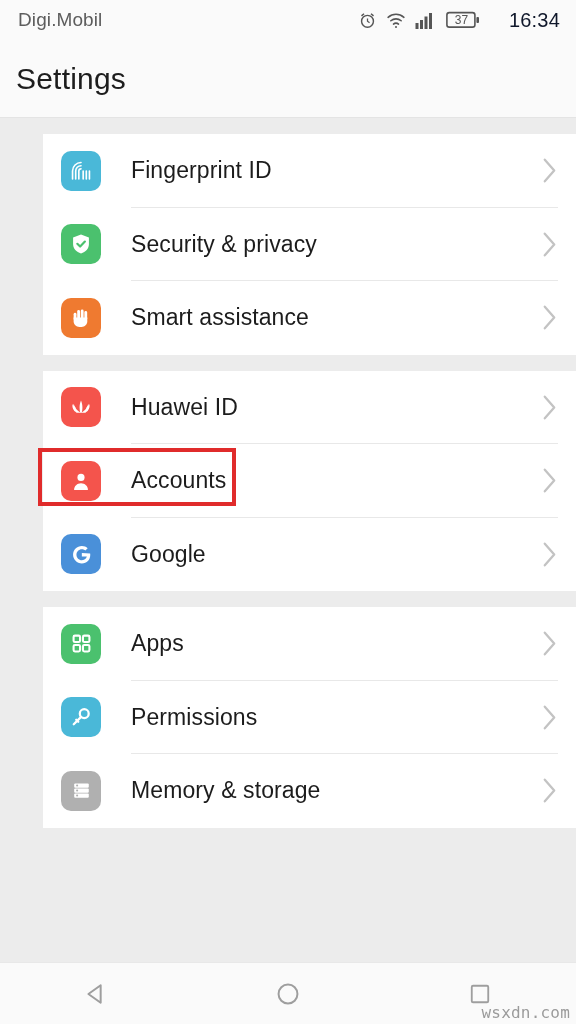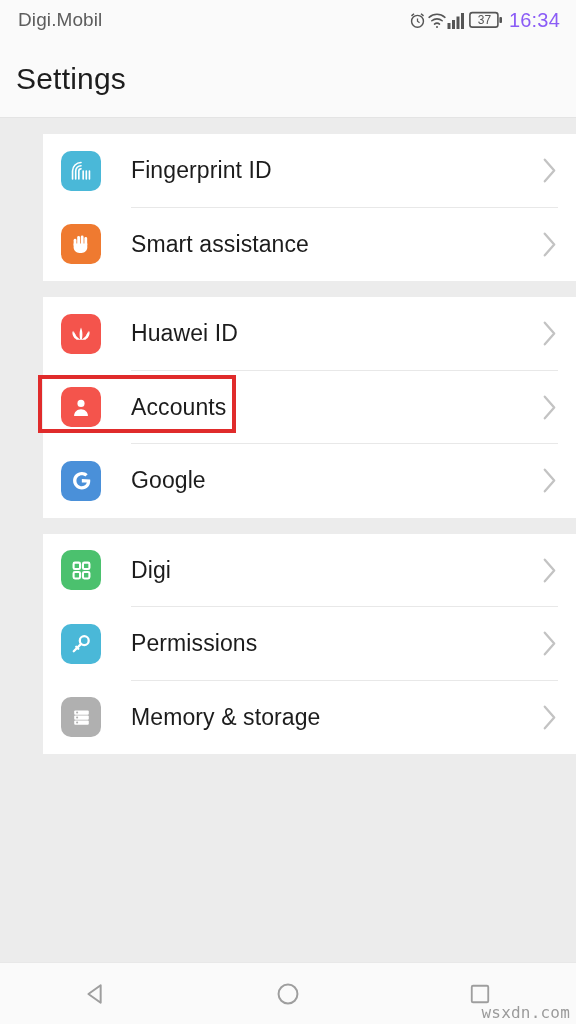--- a/index.html
+++ b/index.html
@@ -25,28 +25,28 @@
     flex:0 0 auto;
   }
   .carrier {
     font-size:19px;
     color:#5d5d5d;
     letter-spacing:.1px;
   }
   .status-right {
     margin-left:auto;
     display:flex; align-items:center;
-    gap:0;
+    gap:9px;
   }
   .status-right svg { display:block; }
   .clock {
     font-size:20px;
-    color:#8b5cf6;
+    color:#0f172a;
     letter-spacing:.2px;
-    margin-left:6px;
+    margin-left:20px;
   }
   .batt-wrap { position:relative; display:flex; align-items:center; }
   .batt-num {
     position:absolute; left:0; right:3px; top:0; bottom:0;
     display:flex; align-items:center; justify-content:center;
     font-size:12px; color:#555; line-height:1;
   }
 
   
   .appbar {
@@ -216,20 +216,35 @@
         <span class="label">Fingerprint ID</span>
         <span class="chev">
           <svg width="17" height="27" viewBox="0 0 12 20" fill="none" stroke="#c3c3c3" stroke-width="1.7" stroke-linecap="round" stroke-linejoin="round">
               <path d="M2.5 2 9.5 10l-7 8"></path>
             </svg>
         </span>
         <span class="sep"></span>
       </div>
 
 
+      <div class="row">
+        <span class="icon" style="background:#4bc16e">
+          <svg width="26" height="26" viewBox="0 0 24 24" fill="none">
+            <path d="M12 3.2 19.3 6v6c0 4.3-3 7.3-7.3 8.8C7.7 19.3 4.7 16.3 4.7 12V6z" fill="#ffffff"></path>
+            <path d="M8.6 11.8 11.2 14.4l4.4-4.6" stroke="#4bc16e" stroke-width="2" stroke-linecap="round" stroke-linejoin="round"></path>
+          </svg>
+        </span>
+        <span class="label">Security &amp; privacy</span>
+        <span class="chev">
+          <svg width="17" height="27" viewBox="0 0 12 20" fill="none" stroke="#c3c3c3" stroke-width="1.7" stroke-linecap="round" stroke-linejoin="round">
+              <path d="M2.5 2 9.5 10l-7 8"></path>
+            </svg>
+        </span>
+        <span class="sep"></span>
+      </div>
 
       <div class="row">
         <span class="icon" style="background:#ef7a30">
           <svg width="26" height="26" viewBox="0 0 24 24" fill="#ffffff">
             <rect x="5.2" y="7.2" width="2.6" height="7" rx="1.3"></rect>
             <rect x="8.5" y="4.6" width="2.6" height="9" rx="1.3"></rect>
             <rect x="11.8" y="4.2" width="2.6" height="9.4" rx="1.3"></rect>
             <rect x="15.1" y="5.6" width="2.6" height="8" rx="1.3"></rect>
             <path d="M5.2 11.6h12.6v3.3c0 2.9-2.4 5.3-5.3 5.3h-2c-2.9 0-5.3-2.4-5.3-5.3z"></path>
           </svg>
@@ -307,21 +322,21 @@
 
       <div class="row">
         <span class="icon" style="background:#4bc16e">
           <svg width="25" height="25" viewBox="0 0 24 24" fill="none" stroke="#ffffff" stroke-width="2">
             <rect x="4.4" y="4.4" width="6.2" height="6.2" rx="1.3"></rect>
             <rect x="13.4" y="4.4" width="6.2" height="6.2" rx="1.3"></rect>
             <rect x="4.4" y="13.4" width="6.2" height="6.2" rx="1.3"></rect>
             <rect x="13.4" y="13.4" width="6.2" height="6.2" rx="1.3"></rect>
           </svg>
         </span>
-        <span class="label">Digi</span>
+        <span class="label">Apps</span>
         <span class="chev">
           <svg width="17" height="27" viewBox="0 0 12 20" fill="none" stroke="#c3c3c3" stroke-width="1.7" stroke-linecap="round" stroke-linejoin="round">
               <path d="M2.5 2 9.5 10l-7 8"></path>
             </svg>
         </span>
         <span class="sep"></span>
       </div>
 
       <div class="row">
         <span class="icon" style="background:#4ab8d8">

